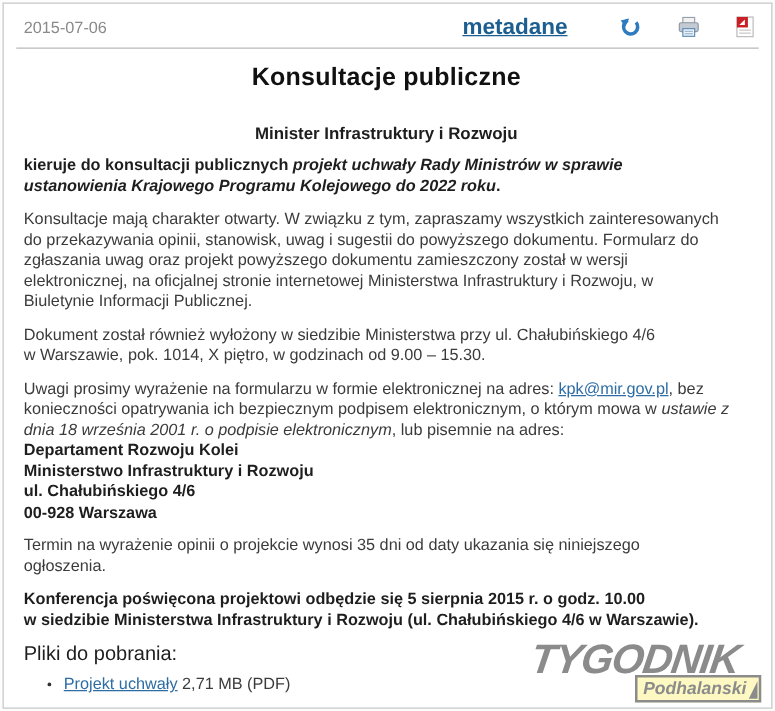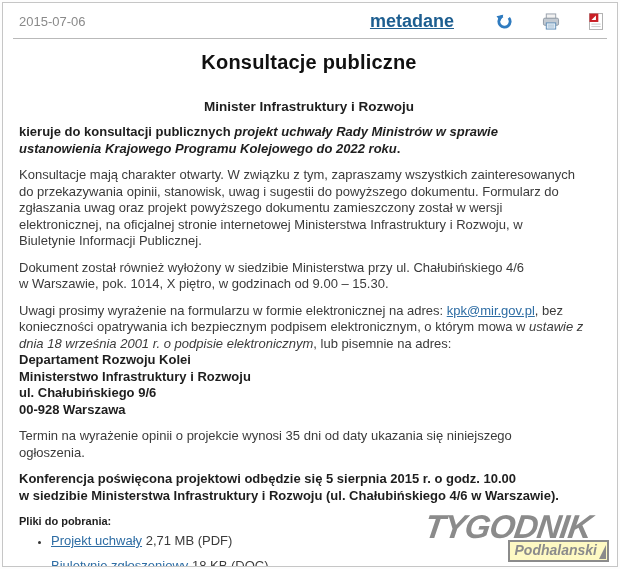--- a/index.html
+++ b/index.html
@@ -32,21 +32,21 @@
   .subtitle{
     margin-top:25px;text-align:center;font-size:13.5px;font-weight:bold;color:#1e1e1e;
   }
   .content p{
     margin:10px 0 0 0;font-size:13px;line-height:16.5px;color:#3b3b3b;
     white-space:pre-wrap;
   }
   .content p.b, .content span.b{font-weight:bold;color:#1e1e1e;}
   .content .i{font-style:italic;}
   a.lnk{color:#2e6da4;text-decoration:underline;cursor:pointer;}
-  .files-heading{margin-top:11px;font-size:11px;font-weight:bold;color:#1e1e1e;}
+  .files-heading{margin-top:11px;font-size:16px;font-weight:normal;color:#1e1e1e;}
   ul.files{margin:6px 0 0 0;padding-left:32px;list-style:disc;}
   ul.files li{margin-bottom:8px;font-size:13px;color:#3b3b3b;line-height:16.5px;}
   ul.files li::marker{color:#333;font-size:11px;}
   
   .watermark{
     position:absolute;right:6px;bottom:4px;width:186px;height:52px;
     pointer-events:none;
   }
   .wm-title{
     position:absolute;left:0;top:-2px;
@@ -117,21 +117,21 @@
 zgłaszania uwag oraz projekt powyższego dokumentu zamieszczony został w wersji
 elektronicznej, na oficjalnej stronie internetowej Ministerstwa Infrastruktury i Rozwoju, w
 Biuletynie Informacji Publicznej.</span></p>
         <p><span>Dokument został również wyłożony w siedzibie Ministerstwa przy ul. Chałubińskiego 4/6
 w Warszawie, pok. 1014, X piętro, w godzinach od 9.00 – 15.30.</span></p>
         <p><span>Uwagi prosimy wyrażenie na formularzu w formie elektronicznej na adres: </span><a class="lnk">kpk@mir.gov.pl</a><span>, bez
 konieczności opatrywania ich bezpiecznym podpisem elektronicznym, o którym mowa w </span><span class="i">ustawie z
 dnia 18 września 2001 r. o podpisie elektronicznym</span><span>, lub pisemnie na adres:
 </span><span class="b">Departament Rozwoju Kolei
 Ministerstwo Infrastruktury i Rozwoju
-ul. Chałubińskiego 9/6
+ul. Chałubińskiego 4/6
 00-928 Warszawa</span></p>
         <p><span>Termin na wyrażenie opinii o projekcie wynosi 35 dni od daty ukazania się niniejszego
 ogłoszenia.</span></p>
         <p class="b"><span>Konferencja poświęcona projektowi odbędzie się 5 sierpnia 2015 r. o godz. 10.00
 w siedzibie Ministerstwa Infrastruktury i Rozwoju (ul. Chałubińskiego 4/6 w Warszawie).</span></p>
       </div>
 
     <div class="files-heading">Pliki do pobrania:</div>
     <ul class="files">
         <li><a class="lnk">Projekt uchwały</a><span> 2,71 MB (PDF)</span></li>

